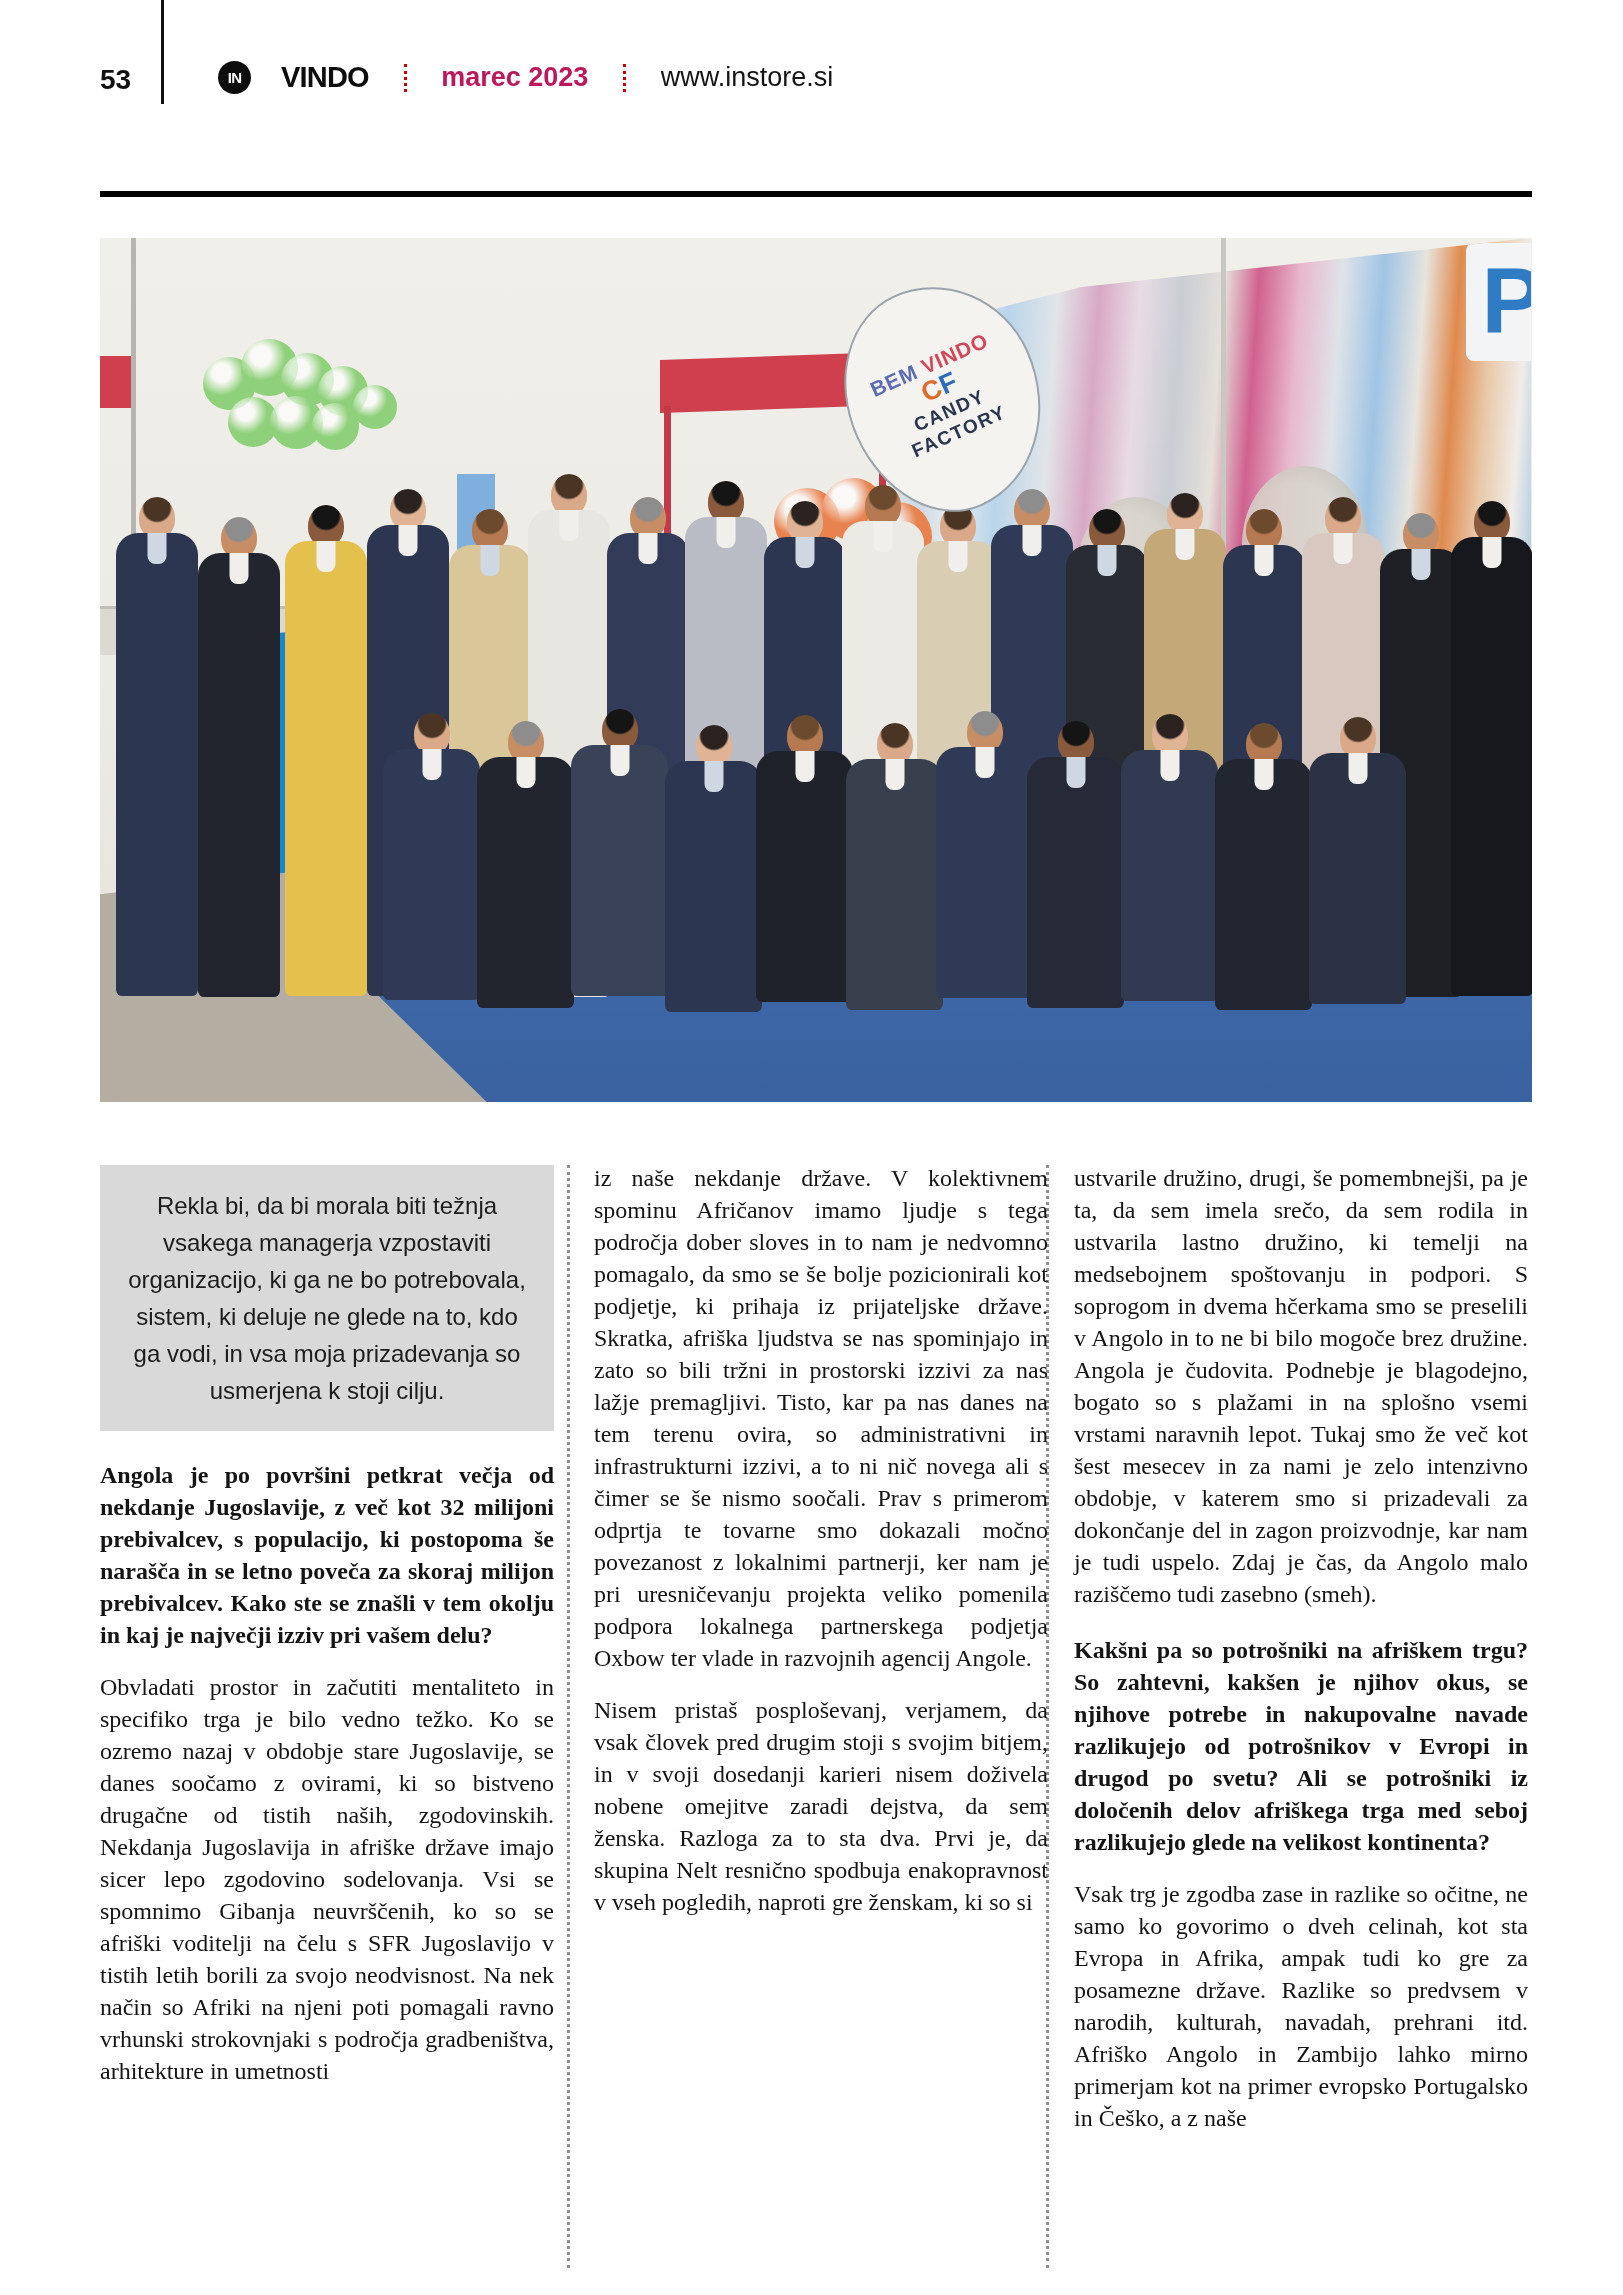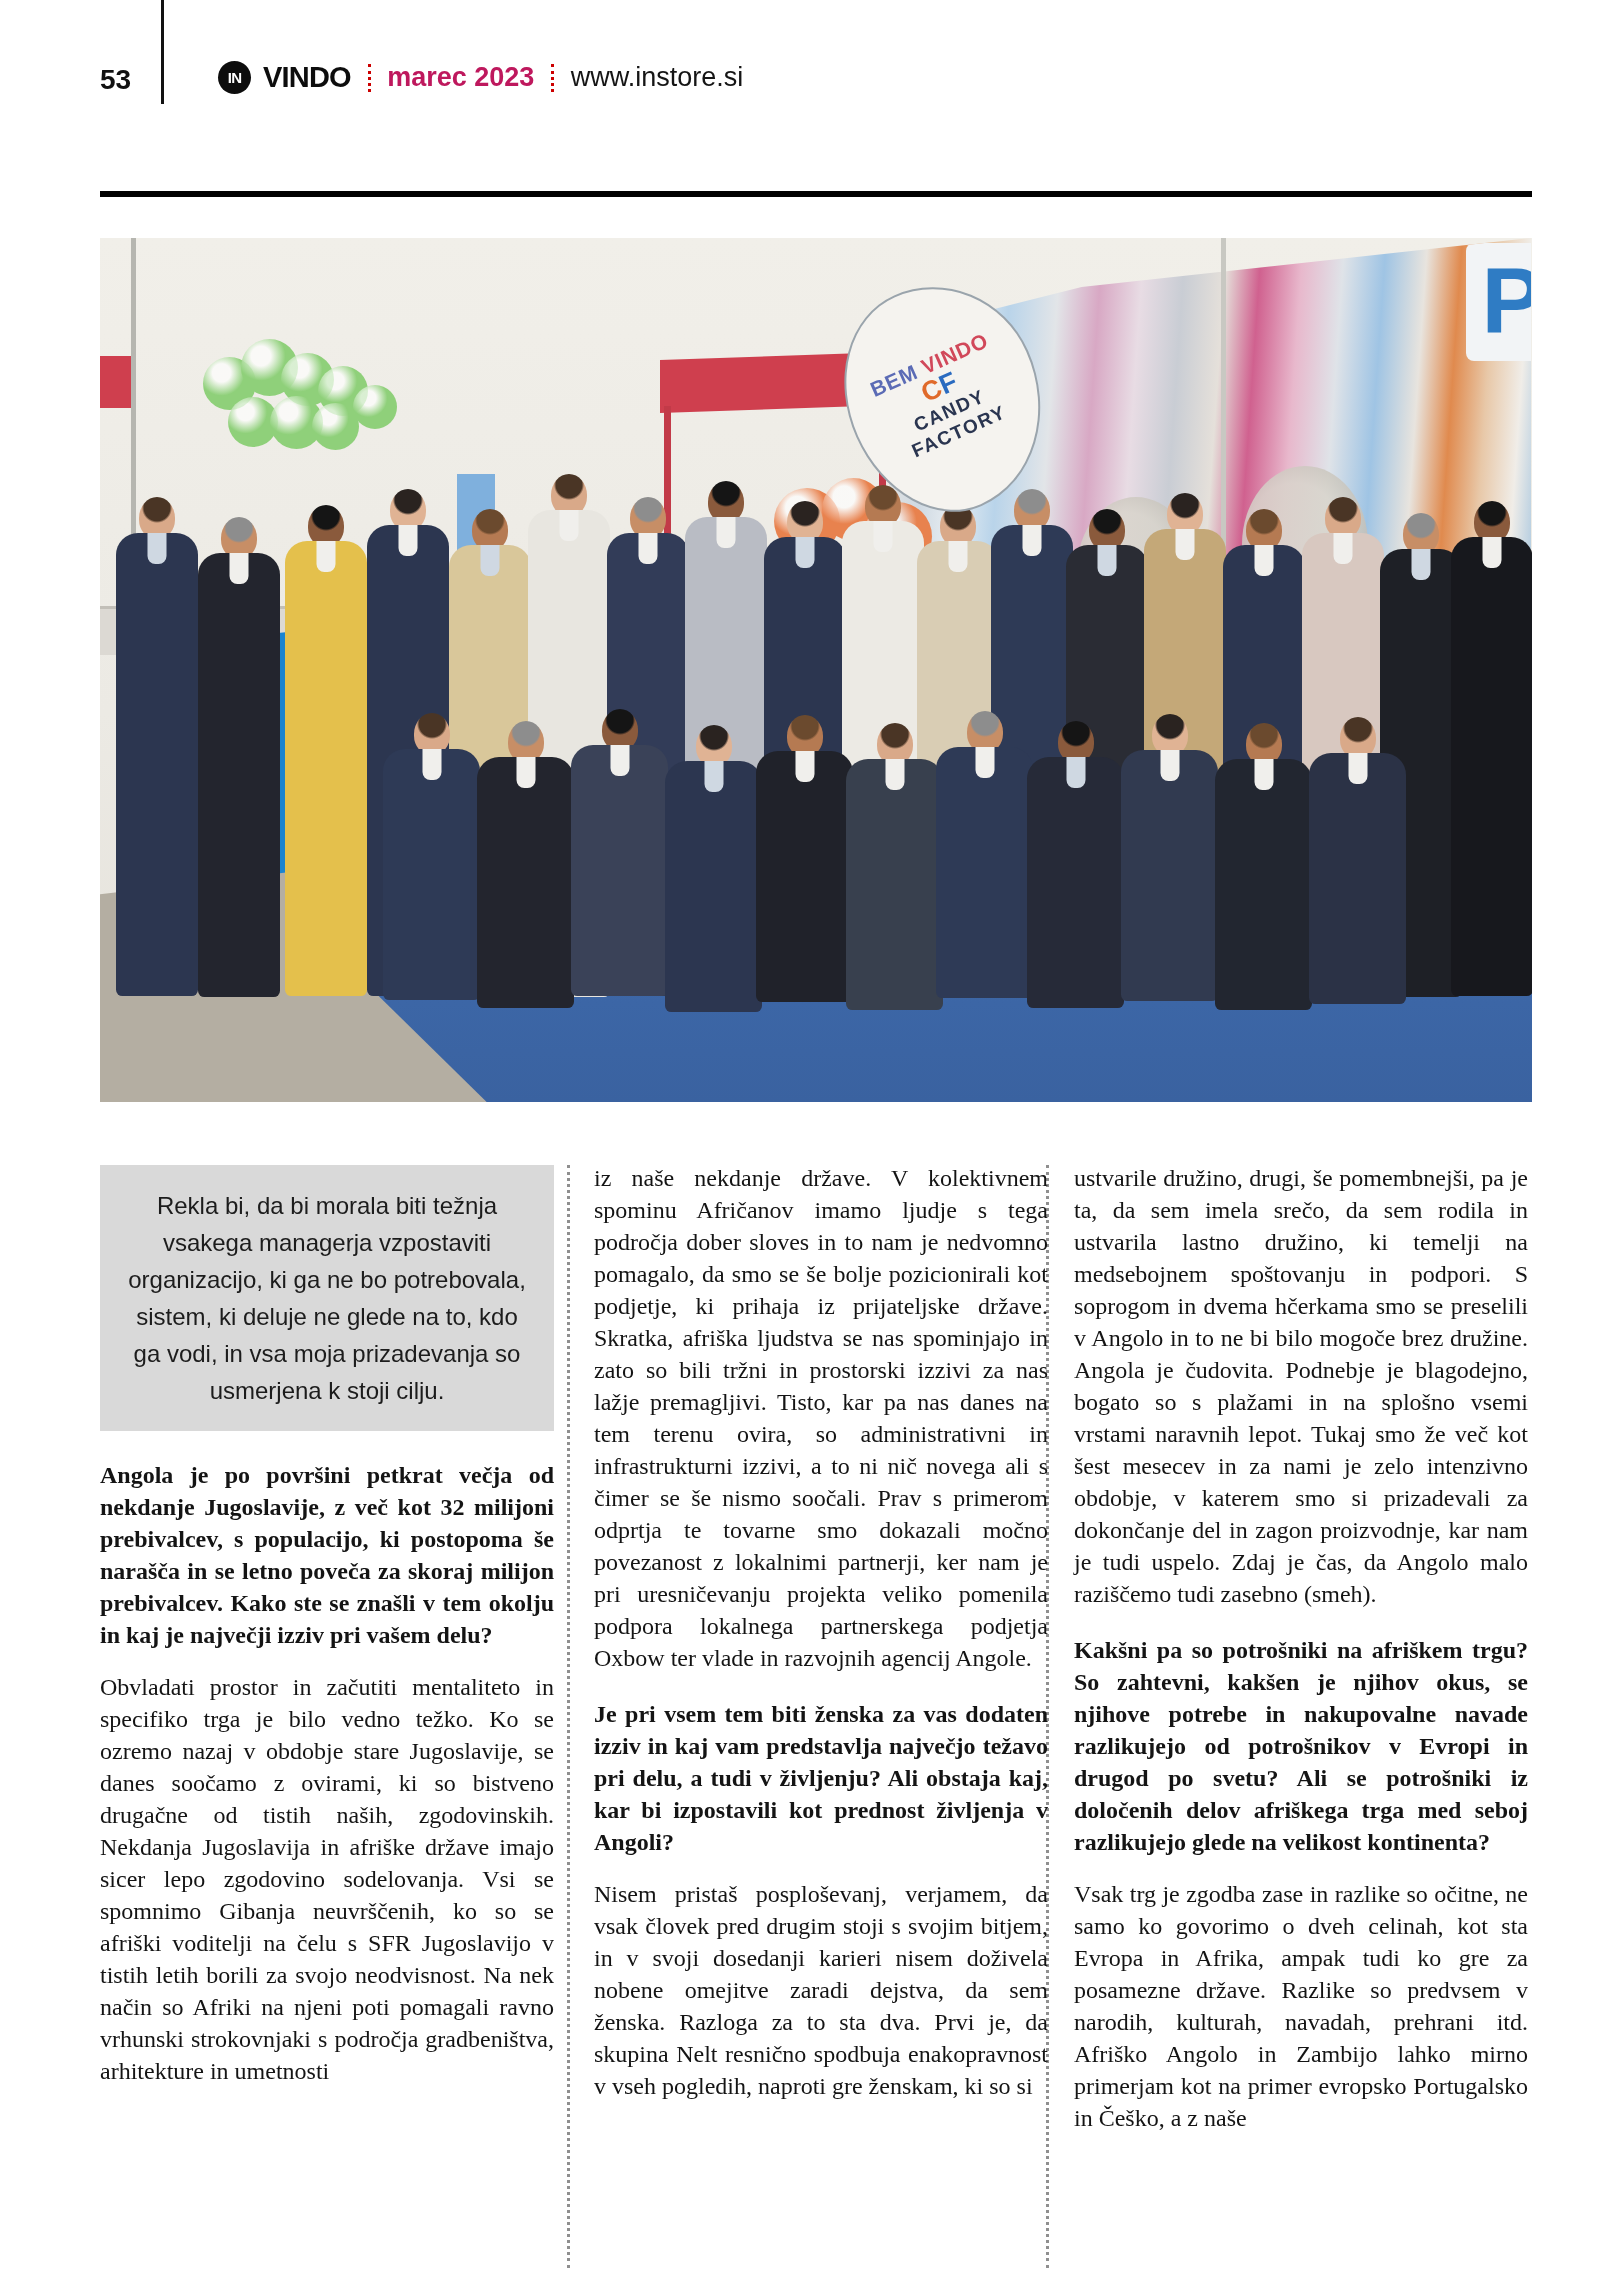--- a/index.html
+++ b/index.html
@@ -3,21 +3,21 @@
 <meta charset="utf-8">
 <style>
   html,body{margin:0;padding:0;background:#ffffff;}
   .page{position:relative;width:1623px;height:2295px;background:#fff;overflow:hidden;
         font-family:"Liberation Serif", serif;color:#141414;}
 
   
   .pagenum{position:absolute;left:100px;top:64px;font-family:"Liberation Sans",sans-serif;
            font-weight:bold;font-size:28px;color:#111;}
   .hdr-vline{position:absolute;left:161px;top:0;width:3.1px;height:104px;background:#111;}
-  .logo-row{position:absolute;left:218px;top:61px;display:flex;align-items:center;gap:12px;
+  .logo-row{position:absolute;left:218px;top:61px;display:flex;align-items:center;gap:30px;
             font-family:"Liberation Sans",sans-serif;}
   .logo-circle{width:33px;height:33px;border-radius:50%;background:#0d0d0d;color:#fff;
                display:flex;align-items:center;justify-content:center;font-weight:bold;font-size:15px;letter-spacing:-0.8px;}
   .logo-name{font-weight:bold;font-size:29px;letter-spacing:-0.8px;color:#0d0d0d;}
   .dotsep{width:0;height:28px;border-left:3.9px dotted var(--accent-red,#cc0000);margin:0 4.7px;}
   .issue{font-weight:bold;font-size:27px;color:#be185d;}
   .website{font-size:27px;color:#151515;}
 
   .section-title{position:absolute;left:97px;top:108px;font-family:"DejaVu Serif",serif;
                  font-weight:bold;font-size:49px;letter-spacing:-1.6px;color:#000;}
@@ -335,21 +335,20 @@
   <div class="colsep" style="left:1046px;"></div>
 
   <div class="col" style="left:100px;">
     <div class="quote-box">Rekla bi, da bi morala biti težnja vsakega managerja vzpostaviti organizacijo, ki ga ne bo potrebovala, sistem, ki deluje ne glede na to, kdo ga vodi, in vsa moja prizadevanja so usmerjena k stoji cilju.</div>
     <p class="q">Angola je po površini petkrat večja od nekdanje Jugoslavije, z več kot 32 milijoni prebivalcev, s populacijo, ki postopoma še narašča in se letno poveča za skoraj milijon prebivalcev. Kako ste se znašli v tem okolju in kaj je največji izziv pri vašem delu?</p>
     <p>Obvladati prostor in začutiti mentaliteto in specifiko trga je bilo vedno težko. Ko se ozremo nazaj v obdobje stare Jugoslavije, se danes soočamo z ovirami, ki so bistveno drugačne od tistih naših, zgodovinskih. Nekdanja Jugoslavija in afriške države imajo sicer lepo zgodovino sodelovanja. Vsi se spomnimo Gibanja neuvrščenih, ko so se afriški voditelji na čelu s SFR Jugoslavijo v tistih letih borili za svojo neodvisnost. Na nek način so Afriki na njeni poti pomagali ravno vrhunski strokovnjaki s področja gradbeništva, arhitekture in umetnosti</p>
   </div>
 
   <div class="col" style="left:594px;">
     <p>iz naše nekdanje države. V kolektivnem spominu Afričanov imamo ljudje s tega področja dober sloves in to nam je nedvomno pomagalo, da smo se še bolje pozicionirali kot podjetje, ki prihaja iz prijateljske države. Skratka, afriška ljudstva se nas spominjajo in zato so bili tržni in prostorski izzivi za nas lažje premagljivi. Tisto, kar pa nas danes na tem terenu ovira, so administrativni in infrastrukturni izzivi, a to ni nič novega ali s čimer se še nismo soočali. Prav s primerom odprtja te tovarne smo dokazali močno povezanost z lokalnimi partnerji, ker nam je pri uresničevanju projekta veliko pomenila podpora lokalnega partnerskega podjetja Oxbow ter vlade in razvojnih agencij Angole.</p>
-    <p class="q">Je pri vsem tem biti ženska za vas dodaten izziv in kaj vam predstavlja največjo težavo pri delu, a tudi v življenju? Ali obstaja kaj, kar bi izpostavili kot prednost življenja v Angoli?</p>
     <p>Nisem pristaš posploševanj, verjamem, da vsak človek pred drugim stoji s svojim bitjem, in v svoji dosedanji karieri nisem doživela nobene omejitve zaradi dejstva, da sem ženska. Razloga za to sta dva. Prvi je, da skupina Nelt resnično spodbuja enakopravnost v vseh pogledih, naproti gre ženskam, ki so si</p>
   </div>
 
   <div class="col" style="left:1074px;">
     <p>ustvarile družino, drugi, še pomembnejši, pa je ta, da sem imela srečo, da sem rodila in ustvarila lastno družino, ki temelji na medsebojnem spoštovanju in podpori. S soprogom in dvema hčerkama smo se preselili v Angolo in to ne bi bilo mogoče brez družine. Angola je čudovita. Podnebje je blagodejno, bogato so s plažami in na splošno vsemi vrstami naravnih lepot. Tukaj smo že več kot šest mesecev in za nami je zelo intenzivno obdobje, v katerem smo si prizadevali za dokončanje del in zagon proizvodnje, kar nam je tudi uspelo. Zdaj je čas, da Angolo malo raziščemo tudi zasebno (smeh).</p>
     <p class="q">Kakšni pa so potrošniki na afriškem trgu? So zahtevni, kakšen je njihov okus, se njihove potrebe in nakupovalne navade razlikujejo od potrošnikov v Evropi in drugod po svetu? Ali se potrošniki iz določenih delov afriškega trga med seboj razlikujejo glede na velikost kontinenta?</p>
     <p>Vsak trg je zgodba zase in razlike so očitne, ne samo ko govorimo o dveh celinah, kot sta Evropa in Afrika, ampak tudi ko gre za posamezne države. Razlike so predvsem v narodih, kulturah, navadah, prehrani itd. Afriško Angolo in Zambijo lahko mirno primerjam kot na primer evropsko Portugalsko in Češko, a z naše</p>
   </div>
 
 </div>

